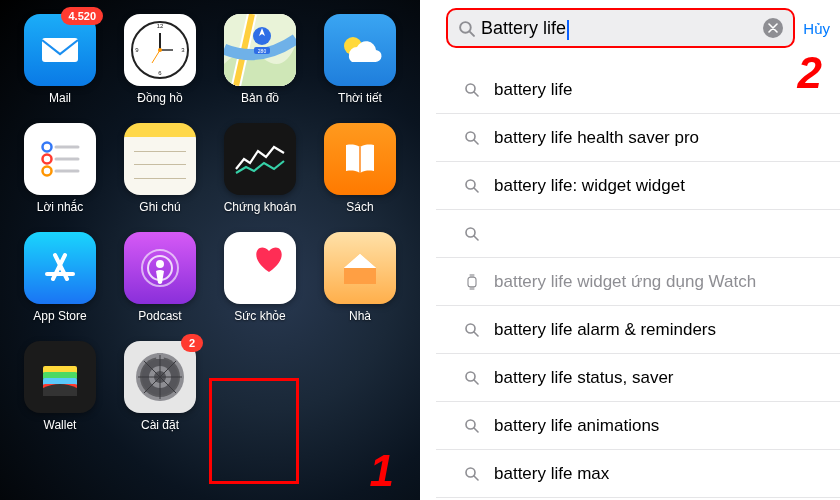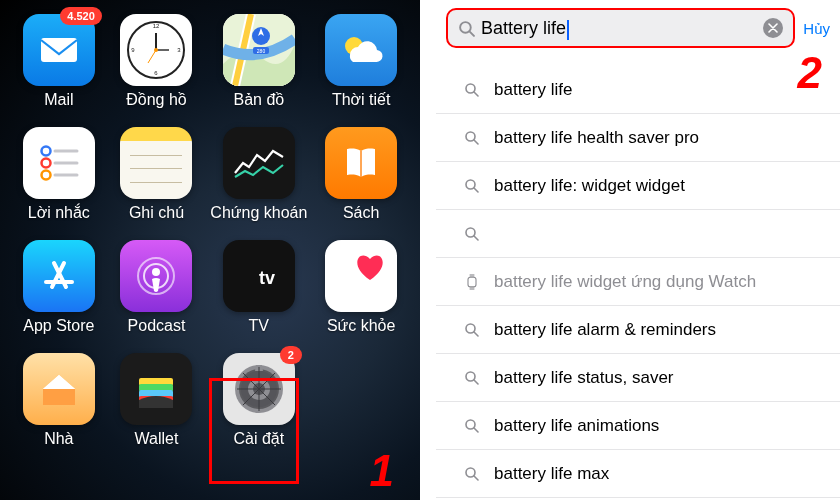--- a/index.html
+++ b/index.html
@@ -2,21 +2,21 @@
 <html><head>
 <meta charset="utf-8">
 <style>
 * { margin: 0; padding: 0; box-sizing: border-box; font-family: -apple-system, Helvetica, Arial, sans-serif; }
 body { width: 840px; height: 500px; background: #000; display: flex; overflow: hidden; }
 .panel-left { width: 420px; height: 500px; position: relative; background: radial-gradient(circle at 65% 58%, #283850 0%, #1a2838 30%, #0a1420 55%, #000 100%); padding: 10px 15px; }
 .panel-right { width: 420px; height: 500px; background: #ffffff; padding: 8px 0 0 16px; position: relative; }
 .app-grid { display: grid; grid-template-columns: repeat(4, 1fr); gap: 18px 10px; margin-top: 4px; }
 .app { display: flex; flex-direction: column; align-items: center; position: relative; cursor: pointer; }
 .app-icon { width: 72px; height: 72px; border-radius: 16px; display: flex; align-items: center; justify-content: center; position: relative; box-shadow: 0 2px 6px rgba(0,0,0,0.35); }
-.app-label { color: #fff; font-size: 16px; margin-top: 5px; text-shadow: 0 1px 2px rgba(0,0,0,0.6); white-space: nowrap; }
+.app-label { color: #fff; font-size: 12px; margin-top: 5px; text-shadow: 0 1px 2px rgba(0,0,0,0.6); white-space: nowrap; }
 .badge { position: absolute; top: -7px; right: -7px; background: #ff3b30; color: #fff; font-size: 11px; font-weight: 600; border-radius: 50px; padding: 3px 7px; min-width: 22px; text-align: center; }
 .badge.wide { border-radius: 12px; padding: 3px 7px; }
 .highlight-box { border: 3px solid #ff0000; position: absolute; pointer-events: none; }
 .step-num { position: absolute; color: #ff0000; font-size: 44px; font-weight: 800; font-style: italic; }
 
 .ic-mail { background: linear-gradient(180deg,#1badf8,#0a7ae6); }
 .ic-mail svg { width: 44px; height: 44px; }
 .ic-clock { background: #fff; }
 .ic-clock svg { width: 62px; height: 62px; }
 .ic-maps { background: #f5f3ee; }
@@ -189,29 +189,20 @@
         <svg viewBox="0 0 46 46">
             <circle cx="23" cy="23" r="18" fill="none" stroke="#fff" stroke-width="2" opacity="0.6"></circle>
             <circle cx="23" cy="23" r="12" fill="none" stroke="#fff" stroke-width="2" opacity="0.8"></circle>
             <circle cx="23" cy="19" r="4" fill="#fff"></circle>
             <path d="M19 26 Q23 24 27 26 L25 38 Q23 40 21 38 Z" fill="#fff"></path>
           </svg>
       </div>
       <span class="app-label">Podcast</span>
     </div>
 
-    <div class="app">
-      <div class="app-icon ic-tv">
-        <svg viewBox="0 0 48 48">
-            <text x="11" y="32" font-size="20" fill="#fff" font-weight="600"></text>
-            <text x="24" y="32" font-size="18" fill="#fff" font-weight="700">tv</text>
-          </svg>
-      </div>
-      <span class="app-label">TV</span>
-    </div>
 
     <div class="app">
       <div class="app-icon ic-health">
         <svg viewBox="0 0 34 34" style="position:absolute; top:10px; right:10px;">
             <path d="M17 30 C-5 16 6 -2 17 9 C28 -2 39 16 17 30 Z" fill="#ff2d55"></path>
           </svg>
       </div>
       <span class="app-label">Sức khỏe</span>
     </div>
 

